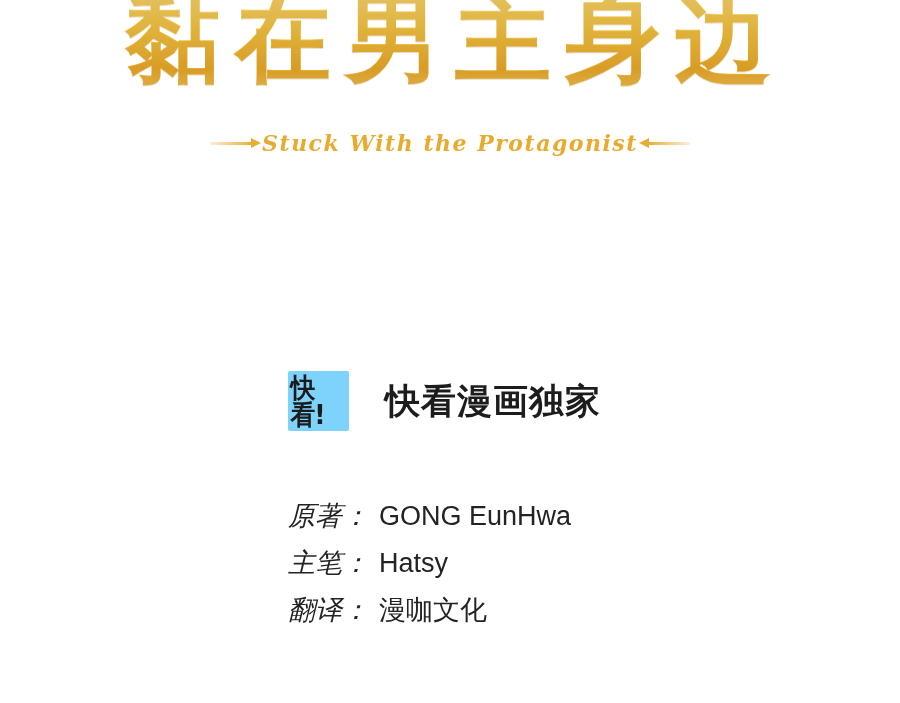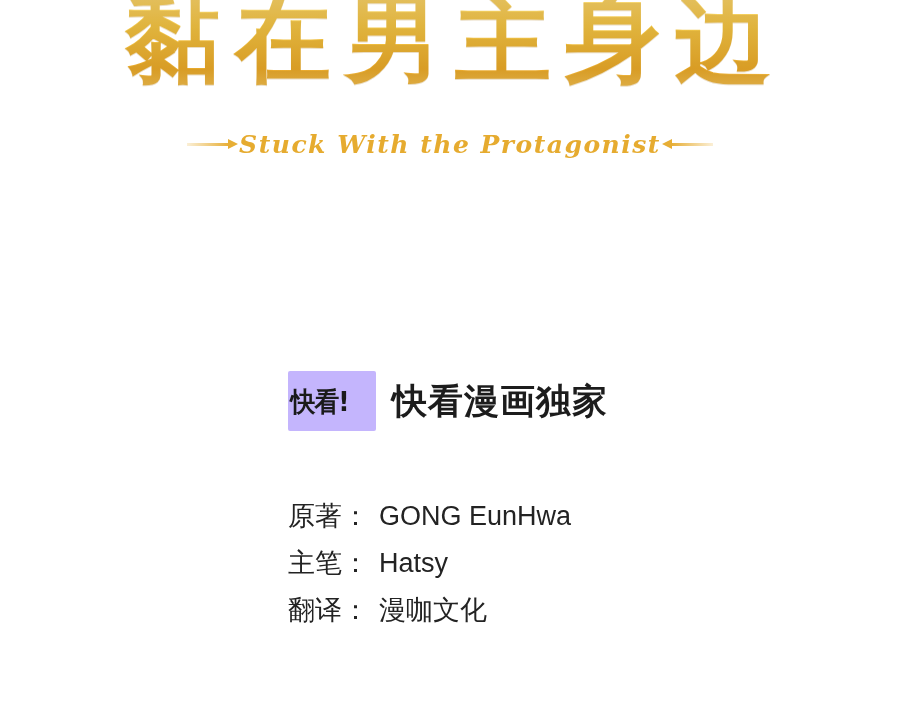--- a/index.html
+++ b/index.html
@@ -78,80 +78,82 @@
   .sub-rule.right::after {
     right: auto;
     left: -9px;
     border-left: none;
     border-right: 10px solid #e7ae35;
   }
   .title-en {
     font-family: "DejaVu Serif", "Liberation Serif", serif;
     font-weight: bold;
     font-style: italic;
-    font-size: 25px;
+    font-size: 22px;
     letter-spacing: 1.5px;
     color: #e6ab2f;
     white-space: nowrap;
   }
 
   
   .badge-row {
     position: absolute;
     left: 288px;
     top: 371px;
     display: flex;
     align-items: center;
     gap: 16px;
   }
   .kk-badge {
-    width: 88px;
+    width: 61px;
     height: 60px;
-    background: #c4b5fd;
+    background: #7dd3fc;
     display: flex;
     align-items: center;
-    justify-content: flex-start;
+    justify-content: center;
     border-radius: 2px;
   }
   .kk-badge-text {
     font-family: "DejaVu Sans", "Liberation Sans", sans-serif;
     font-weight: bold;
     font-size: 27px;
     line-height: 1;
     color: #1a1a1a;
     letter-spacing: -1px;
     transform: scaleX(0.92);
   }
   .badge-label {
     font-family: "DejaVu Sans", "Liberation Sans", sans-serif;
     font-weight: bold;
     font-size: 35px;
     color: #1c1c1c;
     letter-spacing: 1px;
     white-space: nowrap;
+    margin-left: 20px;
   }
 
   
   .credits {
     position: absolute;
     left: 288px;
     top: 498px;
     width: 560px;
   }
   .credit-row {
     display: flex;
     align-items: baseline;
     height: 47px;
     white-space: nowrap;
   }
   .credit-label {
     font-family: "DejaVu Sans", "Liberation Sans", sans-serif;
     font-size: 27px;
     color: #232323;
     letter-spacing: 0px;
+    font-style: italic;
   }
   .credit-value {
     font-family: "Liberation Sans", sans-serif;
     font-size: 27px;
     color: #232323;
     margin-left: 10px;
   }
   .credit-value.cjk {
     font-family: "DejaVu Sans", "Liberation Sans", sans-serif;
   }

